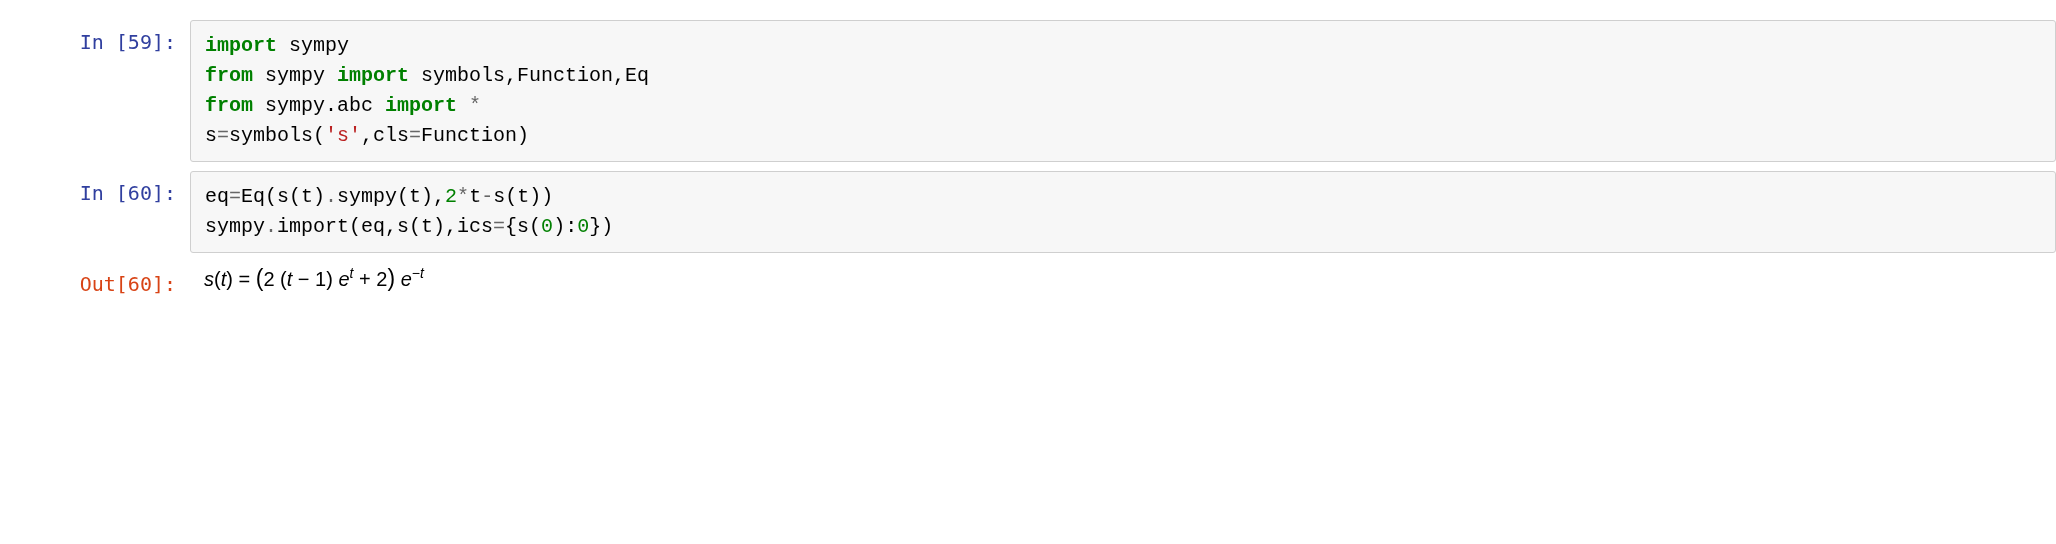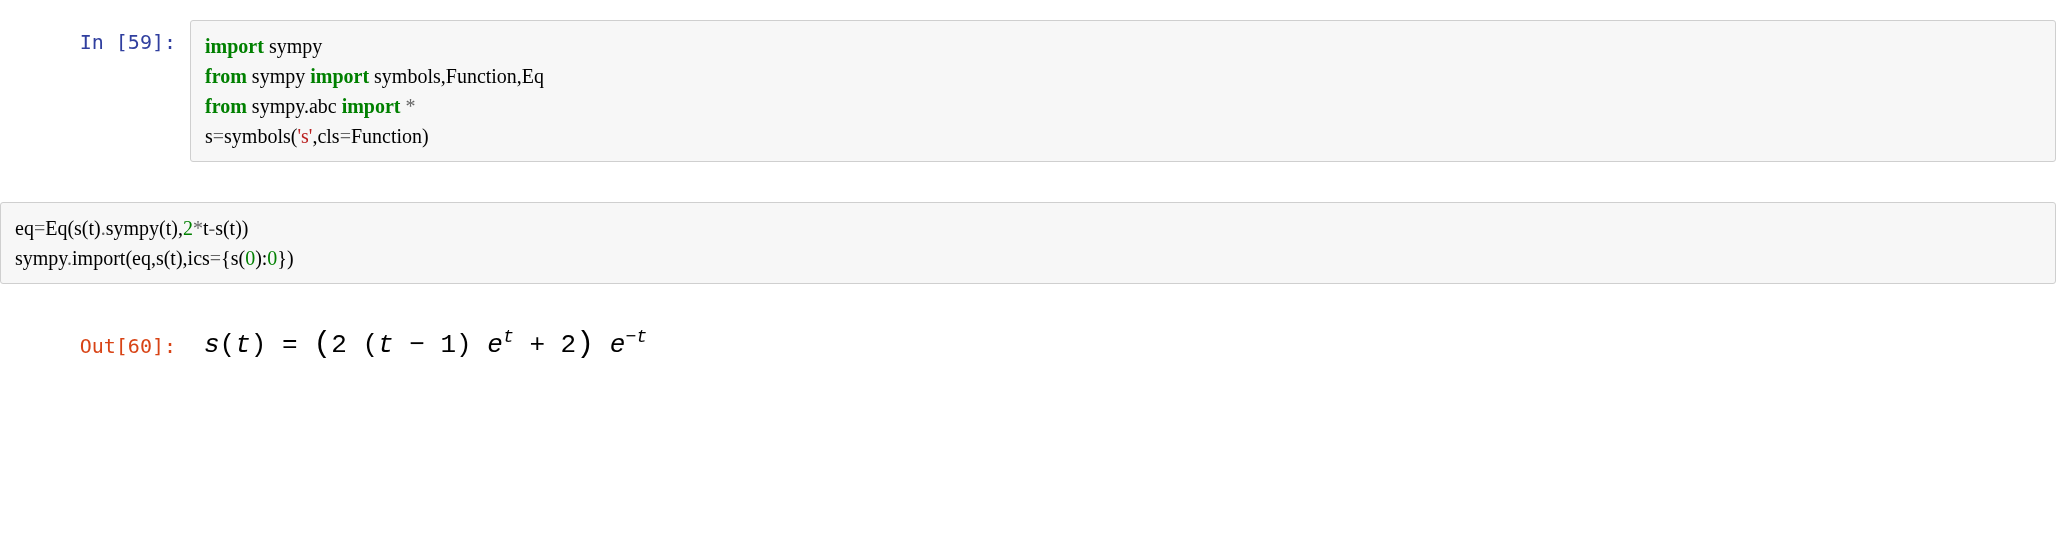--- a/index.html
+++ b/index.html
@@ -7,48 +7,48 @@
     margin: 0;
     padding: 20px 0;
     font-family: "DejaVu Sans Mono", "Menlo", "Consolas", monospace;
     font-size: 20px;
     background: #fff;
     color: #000;
   }
   .cell {
     display: flex;
     align-items: flex-start;
-    margin-bottom: 40px;
+    margin-bottom: 9px;
   }
   .prompt {
     width: 190px;
     flex: 0 0 190px;
     text-align: right;
     padding: 10px 14px 0 0;
     font-family: "DejaVu Sans Mono", "Menlo", "Consolas", monospace;
     white-space: nowrap;
   }
   .prompt-in { color: #303F9F; }
   .prompt-out { color: #D84315; }
   .code-body {
     flex: 1;
     background: #f7f7f7;
     border: 1px solid #cfcfcf;
     border-radius: 3px;
     padding: 10px 14px;
-    font-family: Liberation Serif, serif;
+    font-family: Liberation Mono, monospace;
     line-height: 1.5;
     white-space: pre;
     overflow: hidden;
   }
   .out-body {
     flex: 1;
     padding: 0 14px;
-    font-family: Liberation Mono, monospace;
-    font-size: 26px;
+    font-family: Liberation Sans, sans-serif;
+    font-size: 20px;
     font-style: italic;
     line-height: 1.4;
   }
   .out-body .upright { font-style: normal; }
   .tok-kw { color: #008000; font-weight: bold; }
   .tok-op { color: #666666; }
   .tok-str { color: #BA2121; }
   .tok-num { color: #008000; }
   .sup { vertical-align: super; font-size: 0.7em; font-style: italic; }
   .bigparen { font-size: 1.15em; font-style: normal; }
@@ -58,20 +58,21 @@
 
 <div class="cell">
   <div class="prompt prompt-in">In [59]:</div>
   <div class="code-body"><span class="tok-kw">import</span><span> sympy</span>
 <span class="tok-kw">from</span><span> sympy </span><span class="tok-kw">import</span><span> symbols,Function,Eq</span>
 <span class="tok-kw">from</span><span> sympy.abc </span><span class="tok-kw">import</span><span class="tok-op"> *</span>
 <span>s</span><span class="tok-op">=</span><span>symbols(</span><span class="tok-str">'s'</span><span>,cls</span><span class="tok-op">=</span><span>Function)</span></div>
 </div>
 
 <div class="cell">
+  <div class="prompt prompt-in">In [60]:</div>
   <div class="code-body"><span>eq</span><span class="tok-op">=</span><span>Eq(s(t)</span><span class="tok-op">.</span><span>sympy(t),</span><span class="tok-num">2</span><span class="tok-op">*</span><span>t</span><span class="tok-op">-</span><span>s(t))</span>
 <span>sympy</span><span class="tok-op">.</span><span>import(eq,s(t),ics</span><span class="tok-op">=</span><span>{s(</span><span class="tok-num">0</span><span>):</span><span class="tok-num">0</span><span>})</span></div>
 </div>
 
 <div class="cell" style="margin-bottom:16px">
   <div class="prompt prompt-out">Out[60]:</div>
   <div class="out-body">
     <span>s</span><span class="upright">(</span><span>t</span><span class="upright">)</span><span class="upright"> = </span><span class="upright bigparen">(</span><span class="upright">2</span><span> </span><span class="upright">(</span><span>t</span><span class="upright"> − </span><span class="upright">1</span><span class="upright">)</span><span> </span><span>e</span><span class="sup">t</span><span class="upright"> + </span><span class="upright">2</span><span class="upright bigparen">)</span><span> </span><span>e</span><span class="sup">−t</span>
   </div>
 </div>

